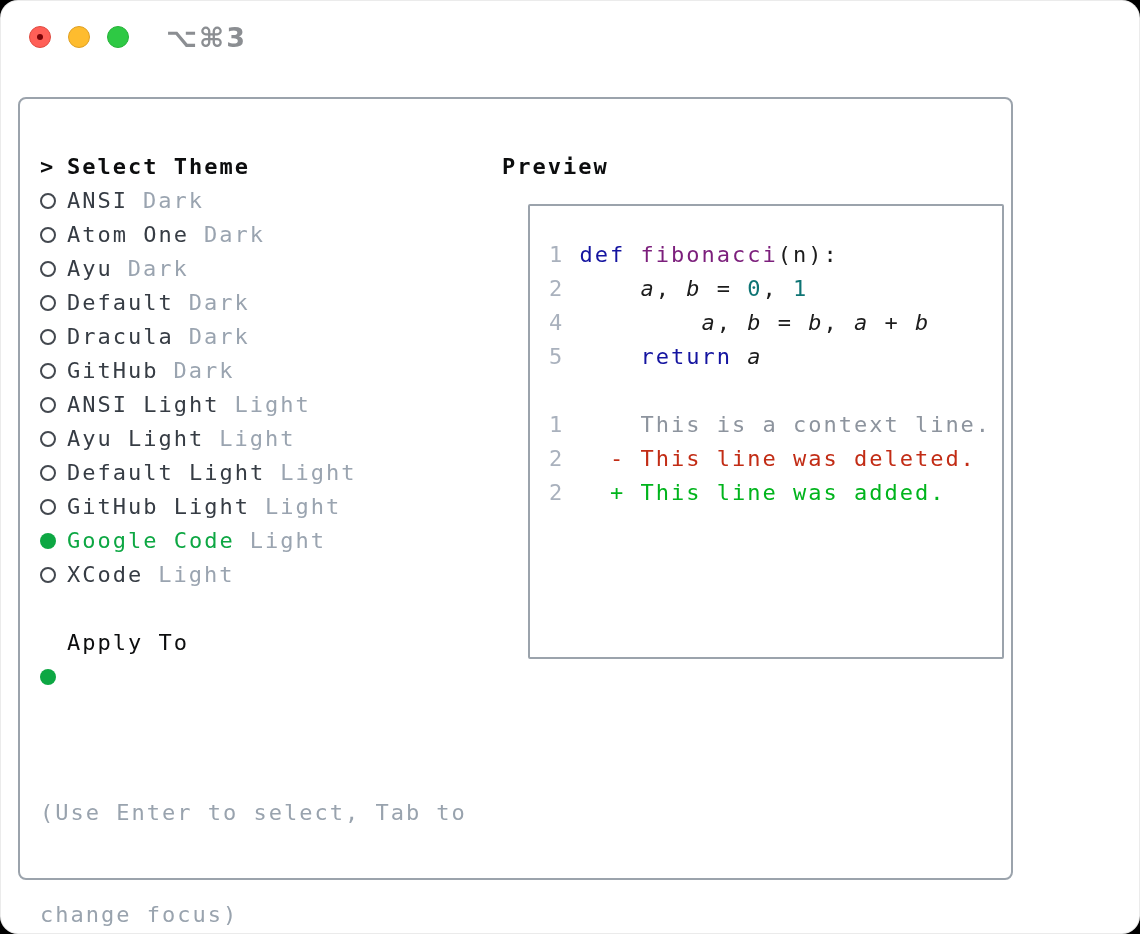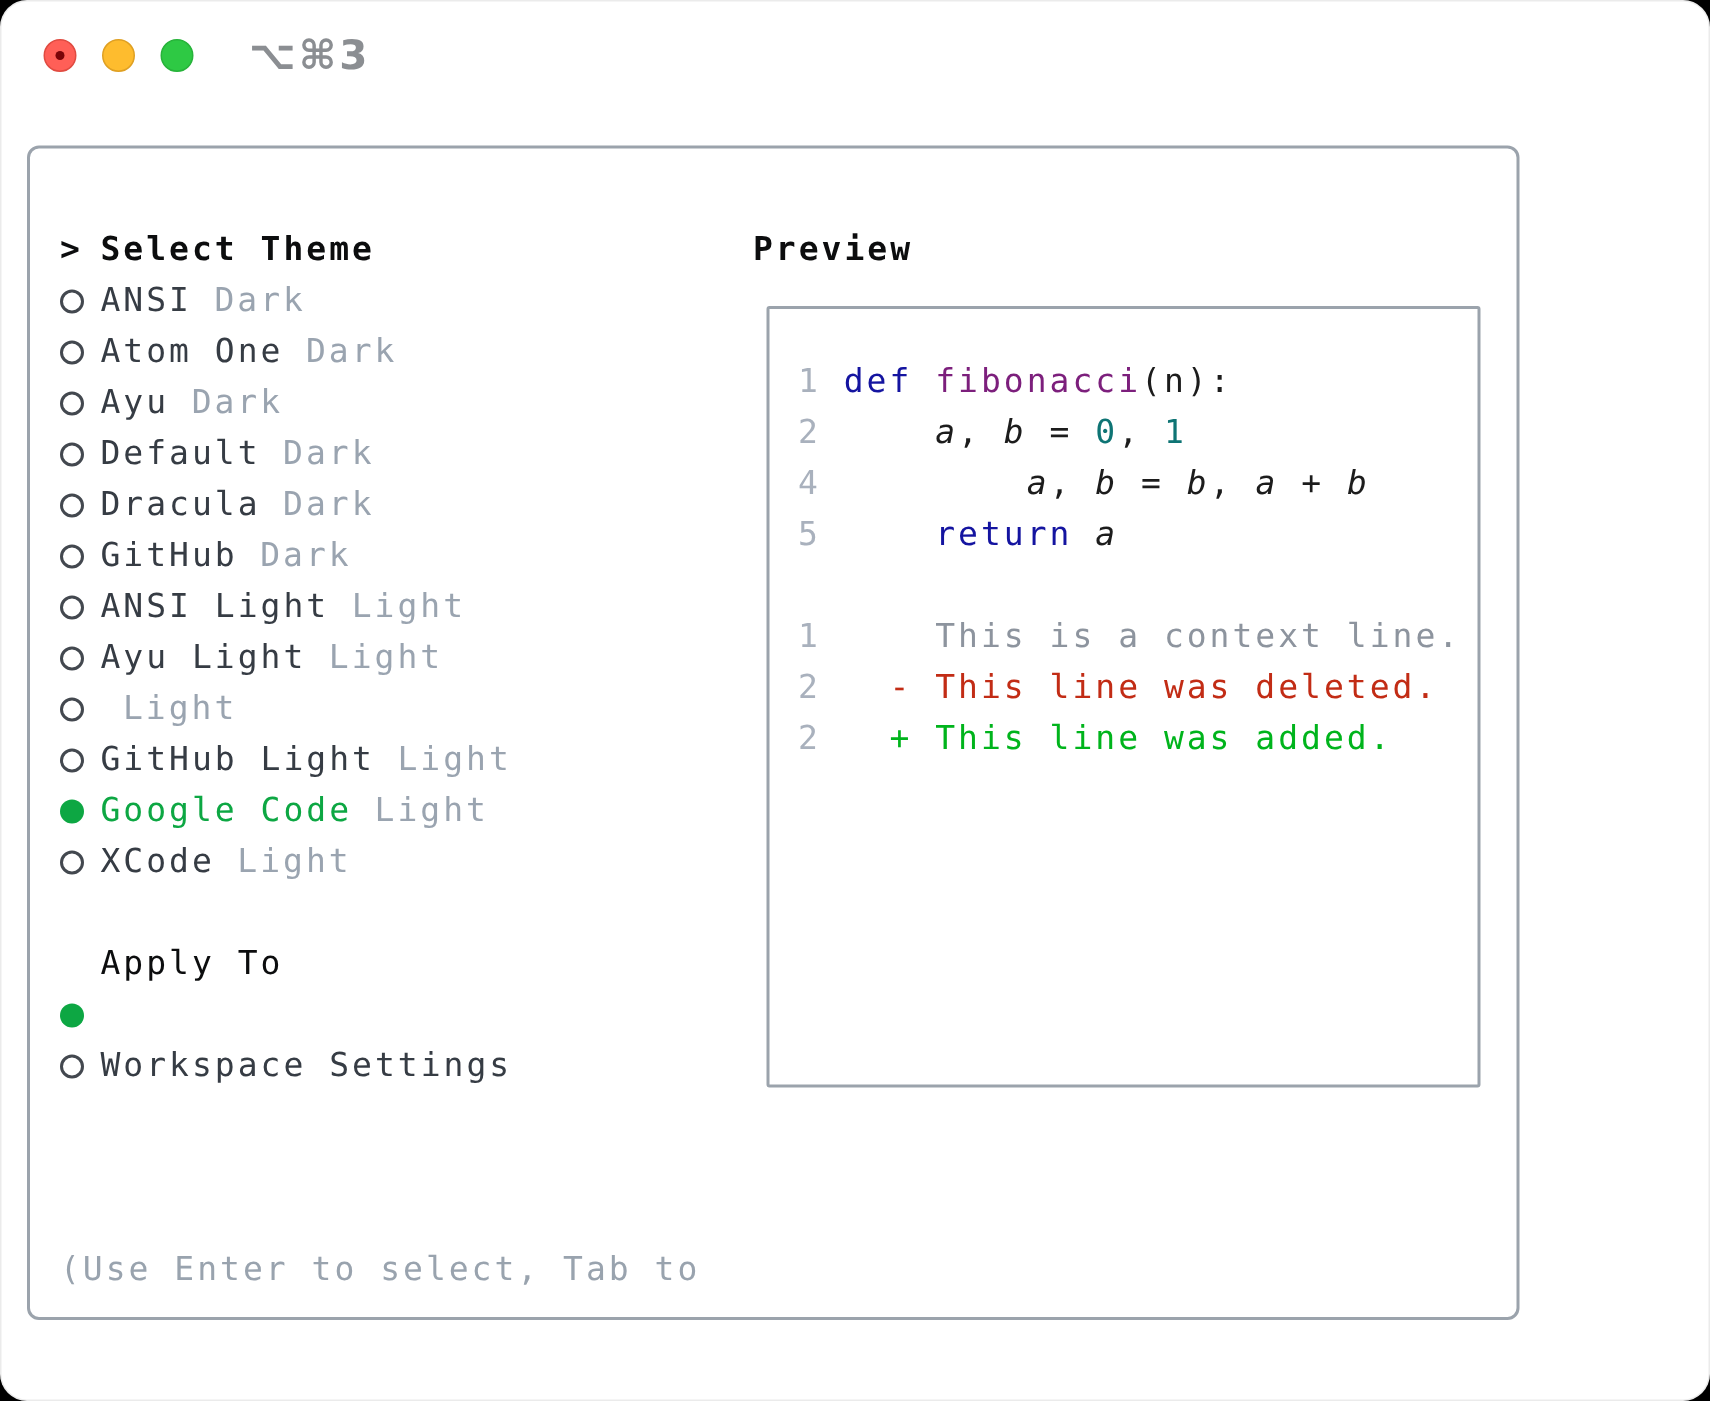--- a/index.html
+++ b/index.html
@@ -51,21 +51,21 @@
   .radio.on{border:none;background:var(--selection_green);}
   .opt-name{color:var(--list_text);}
   .row.selected .opt-name{color:var(--selection_green);}
   .opt-variant{color:var(--variant_gray);margin-left:15px;}
   .apply-hdr{padding-left:27px;color:var(--header_text);}
   .help{color:var(--help_gray);white-space:pre;}
   
   .preview-hdr{position:absolute;left:482px;top:51px;height:34px;line-height:34px;
     font-weight:bold;color:var(--header_text);}
   .preview-box{
-    position:absolute;left:491px;top:105px;width:476px;height:521px;
+    position:absolute;left:508px;top:105px;width:476px;height:455px;
     box-sizing:border-box;border:2px solid var(--border_gray);border-radius:2px;
     padding:32px 0 0 19px;overflow:hidden;
   }
   .cline{height:34px;line-height:34px;white-space:pre;}
   .lnum{color:var(--line_number);}
   .tok-kw{color:var(--keyword);}
   .tok-fn{color:var(--function);}
   .tok-lit{color:var(--literal);}
   .tok-pl{color:var(--plain);}
   .tok-var{color:var(--plain);font-style:italic;}
@@ -93,30 +93,29 @@
       </div>
       <div id="theme-list">
           <div class="row"><span class="radio"></span><span class="opt-name">ANSI</span><span class="opt-variant">Dark</span></div>
           <div class="row"><span class="radio"></span><span class="opt-name">Atom One</span><span class="opt-variant">Dark</span></div>
           <div class="row"><span class="radio"></span><span class="opt-name">Ayu</span><span class="opt-variant">Dark</span></div>
           <div class="row"><span class="radio"></span><span class="opt-name">Default</span><span class="opt-variant">Dark</span></div>
           <div class="row"><span class="radio"></span><span class="opt-name">Dracula</span><span class="opt-variant">Dark</span></div>
           <div class="row"><span class="radio"></span><span class="opt-name">GitHub</span><span class="opt-variant">Dark</span></div>
           <div class="row"><span class="radio"></span><span class="opt-name">ANSI Light</span><span class="opt-variant">Light</span></div>
           <div class="row"><span class="radio"></span><span class="opt-name">Ayu Light</span><span class="opt-variant">Light</span></div>
-          <div class="row"><span class="radio"></span><span class="opt-variant">Light</span></div>
+          <div class="row"><span class="radio"></span><span class="opt-name">Default Light</span><span class="opt-variant">Light</span></div>
           <div class="row"><span class="radio"></span><span class="opt-name">GitHub Light</span><span class="opt-variant">Light</span></div>
           <div class="row selected"><span class="radio on"></span><span class="opt-name">Google Code</span><span class="opt-variant">Light</span></div>
           <div class="row"><span class="radio"></span><span class="opt-name">XCode</span><span class="opt-variant">Light</span></div>
         </div>
       <div class="spacer"></div>
       <div class="row apply-hdr">Apply To</div>
       <div id="apply-list">
           <div class="row selected"><span class="radio on"></span></div>
-          <div class="row"><span class="radio"></span><span class="opt-name">Workspace Settings</span></div>
         </div>
       <div class="spacer"></div>
       <div class="help">
         <div class="row">(Use Enter to select, Tab to</div>
         <div class="row">change focus)</div>
       </div>
     </div>
 
     <div class="preview-hdr mono">Preview</div>
 

